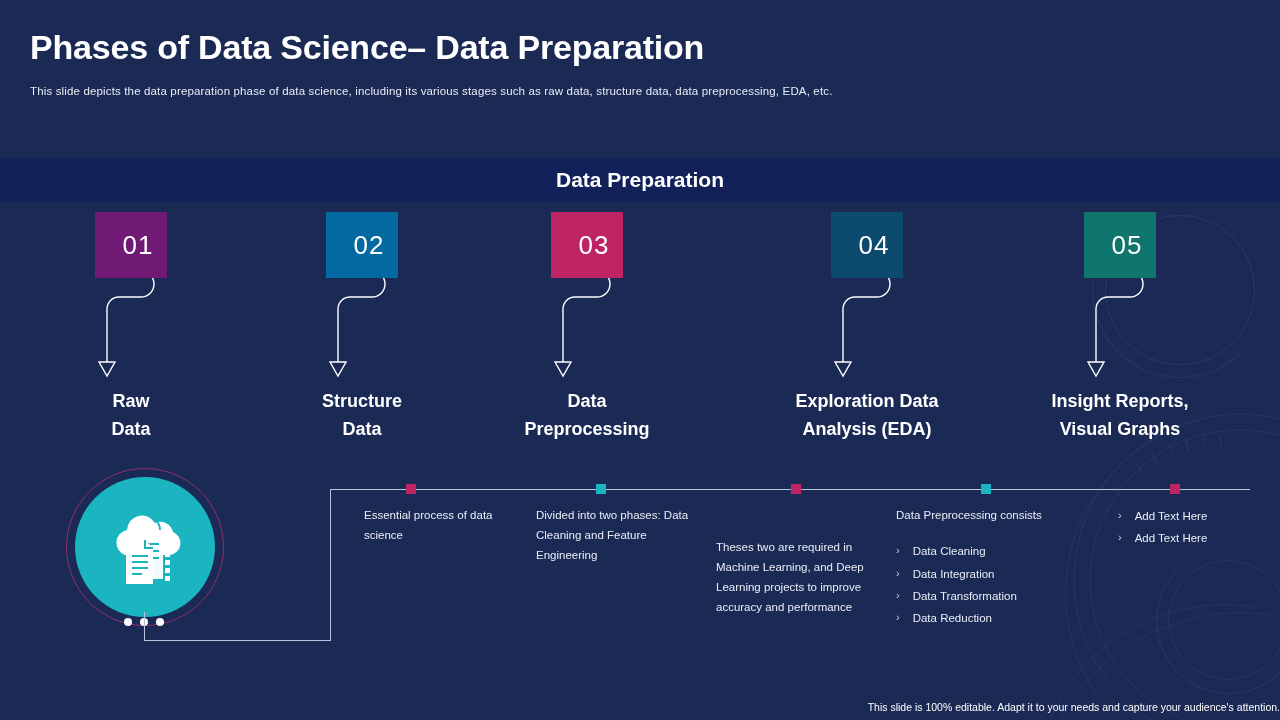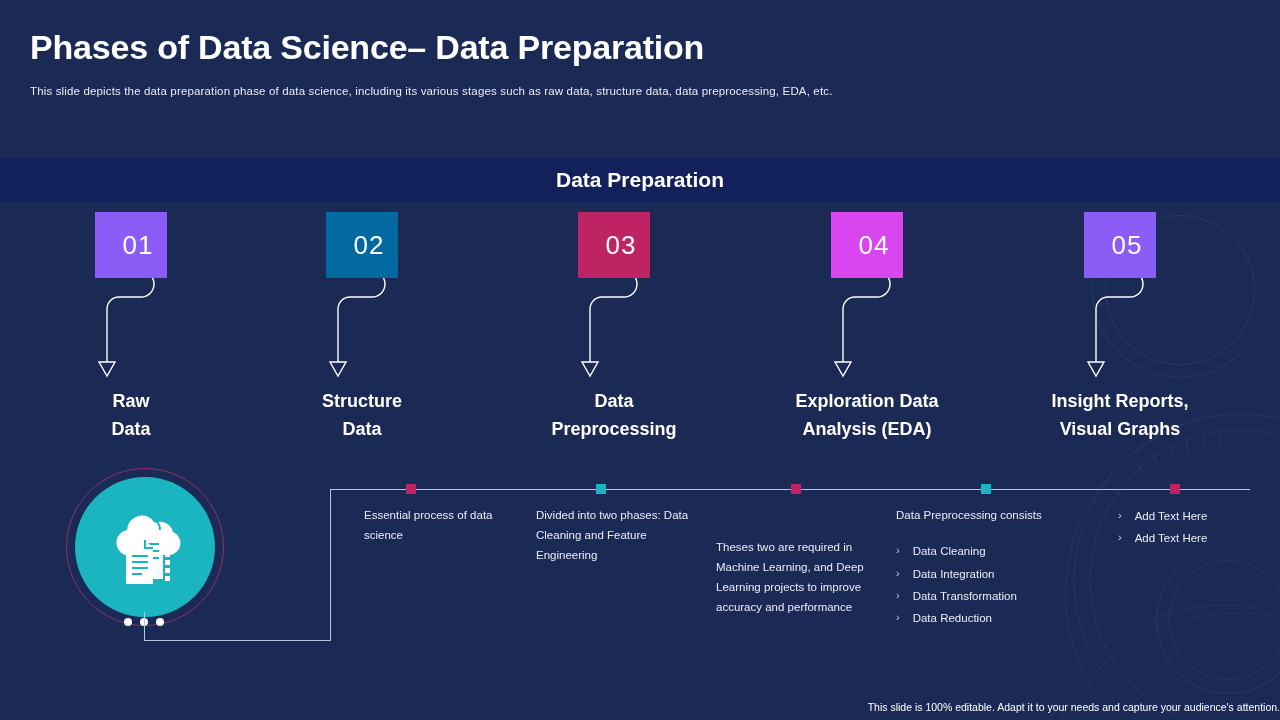--- a/index.html
+++ b/index.html
@@ -159,21 +159,21 @@
   </svg>
 
   <div id="title">Phases of Data Science– Data Preparation</div>
   <div id="subtitle">This slide depicts the data preparation  phase of data science, including its various  stages such as raw data, structure data, data preprocessing, EDA, etc.</div>
 
   <div id="banner">
     <span id="banner-text">Data Preparation</span>
   </div>
 
   <div class="step" style="left:6px;">
-    <div class="step-box" style="background:#8b5cf6;">
+    <div class="step-box" style="background:#701a75;">
       <span class="step-num">01</span>
     </div>
     <svg class="step-connector" viewBox="0 0 150 110">
       <g fill="none" stroke="#ffffff" stroke-width="1.4">
         <path d="M63 -33 H30 a13 13 0 0 0 0 26 H86 a13 13 0 0 1 0 26 H64 a12 12 0 0 0 -12 12 V84"></path>
         <circle cx="63" cy="-33" r="4"></circle>
         <path d="M44 84 L52 98 L60 84 Z"></path>
       </g>
     </svg>
     <div class="step-label">
@@ -192,56 +192,56 @@
         <circle cx="63" cy="-33" r="4"></circle>
         <path d="M44 84 L52 98 L60 84 Z"></path>
       </g>
     </svg>
     <div class="step-label">
       <span>Structure</span><br>
       <span>Data</span>
     </div>
   </div>
 
-  <div class="step" style="left:489px;">
+  <div class="step" style="left:462px;">
     <div class="step-box" style="background:#be2364;">
       <span class="step-num">03</span>
     </div>
     <svg class="step-connector" viewBox="0 0 150 110">
       <g fill="none" stroke="#ffffff" stroke-width="1.4">
         <path d="M63 -33 H30 a13 13 0 0 0 0 26 H86 a13 13 0 0 1 0 26 H64 a12 12 0 0 0 -12 12 V84"></path>
         <circle cx="63" cy="-33" r="4"></circle>
         <path d="M44 84 L52 98 L60 84 Z"></path>
       </g>
     </svg>
     <div class="step-label">
       <span>Data</span><br>
       <span>Preprocessing</span>
     </div>
   </div>
 
   <div class="step" style="left:742px;">
-    <div class="step-box" style="background:#d946ef;">
+    <div class="step-box" style="background:#0c4a6e;">
       <span class="step-num">04</span>
     </div>
     <svg class="step-connector" viewBox="0 0 150 110">
       <g fill="none" stroke="#ffffff" stroke-width="1.4">
         <path d="M63 -33 H30 a13 13 0 0 0 0 26 H86 a13 13 0 0 1 0 26 H64 a12 12 0 0 0 -12 12 V84"></path>
         <circle cx="63" cy="-33" r="4"></circle>
         <path d="M44 84 L52 98 L60 84 Z"></path>
       </g>
     </svg>
     <div class="step-label">
       <span>Exploration Data</span><br>
       <span>Analysis (EDA)</span>
     </div>
   </div>
 
   <div class="step" style="left:995px;">
-    <div class="step-box" style="background:#8b5cf6;">
+    <div class="step-box" style="background:#0f766e;">
       <span class="step-num">05</span>
     </div>
     <svg class="step-connector" viewBox="0 0 150 110">
       <g fill="none" stroke="#ffffff" stroke-width="1.4">
         <path d="M63 -33 H30 a13 13 0 0 0 0 26 H86 a13 13 0 0 1 0 26 H64 a12 12 0 0 0 -12 12 V84"></path>
         <circle cx="63" cy="-33" r="4"></circle>
         <path d="M44 84 L52 98 L60 84 Z"></path>
       </g>
     </svg>
     <div class="step-label">

